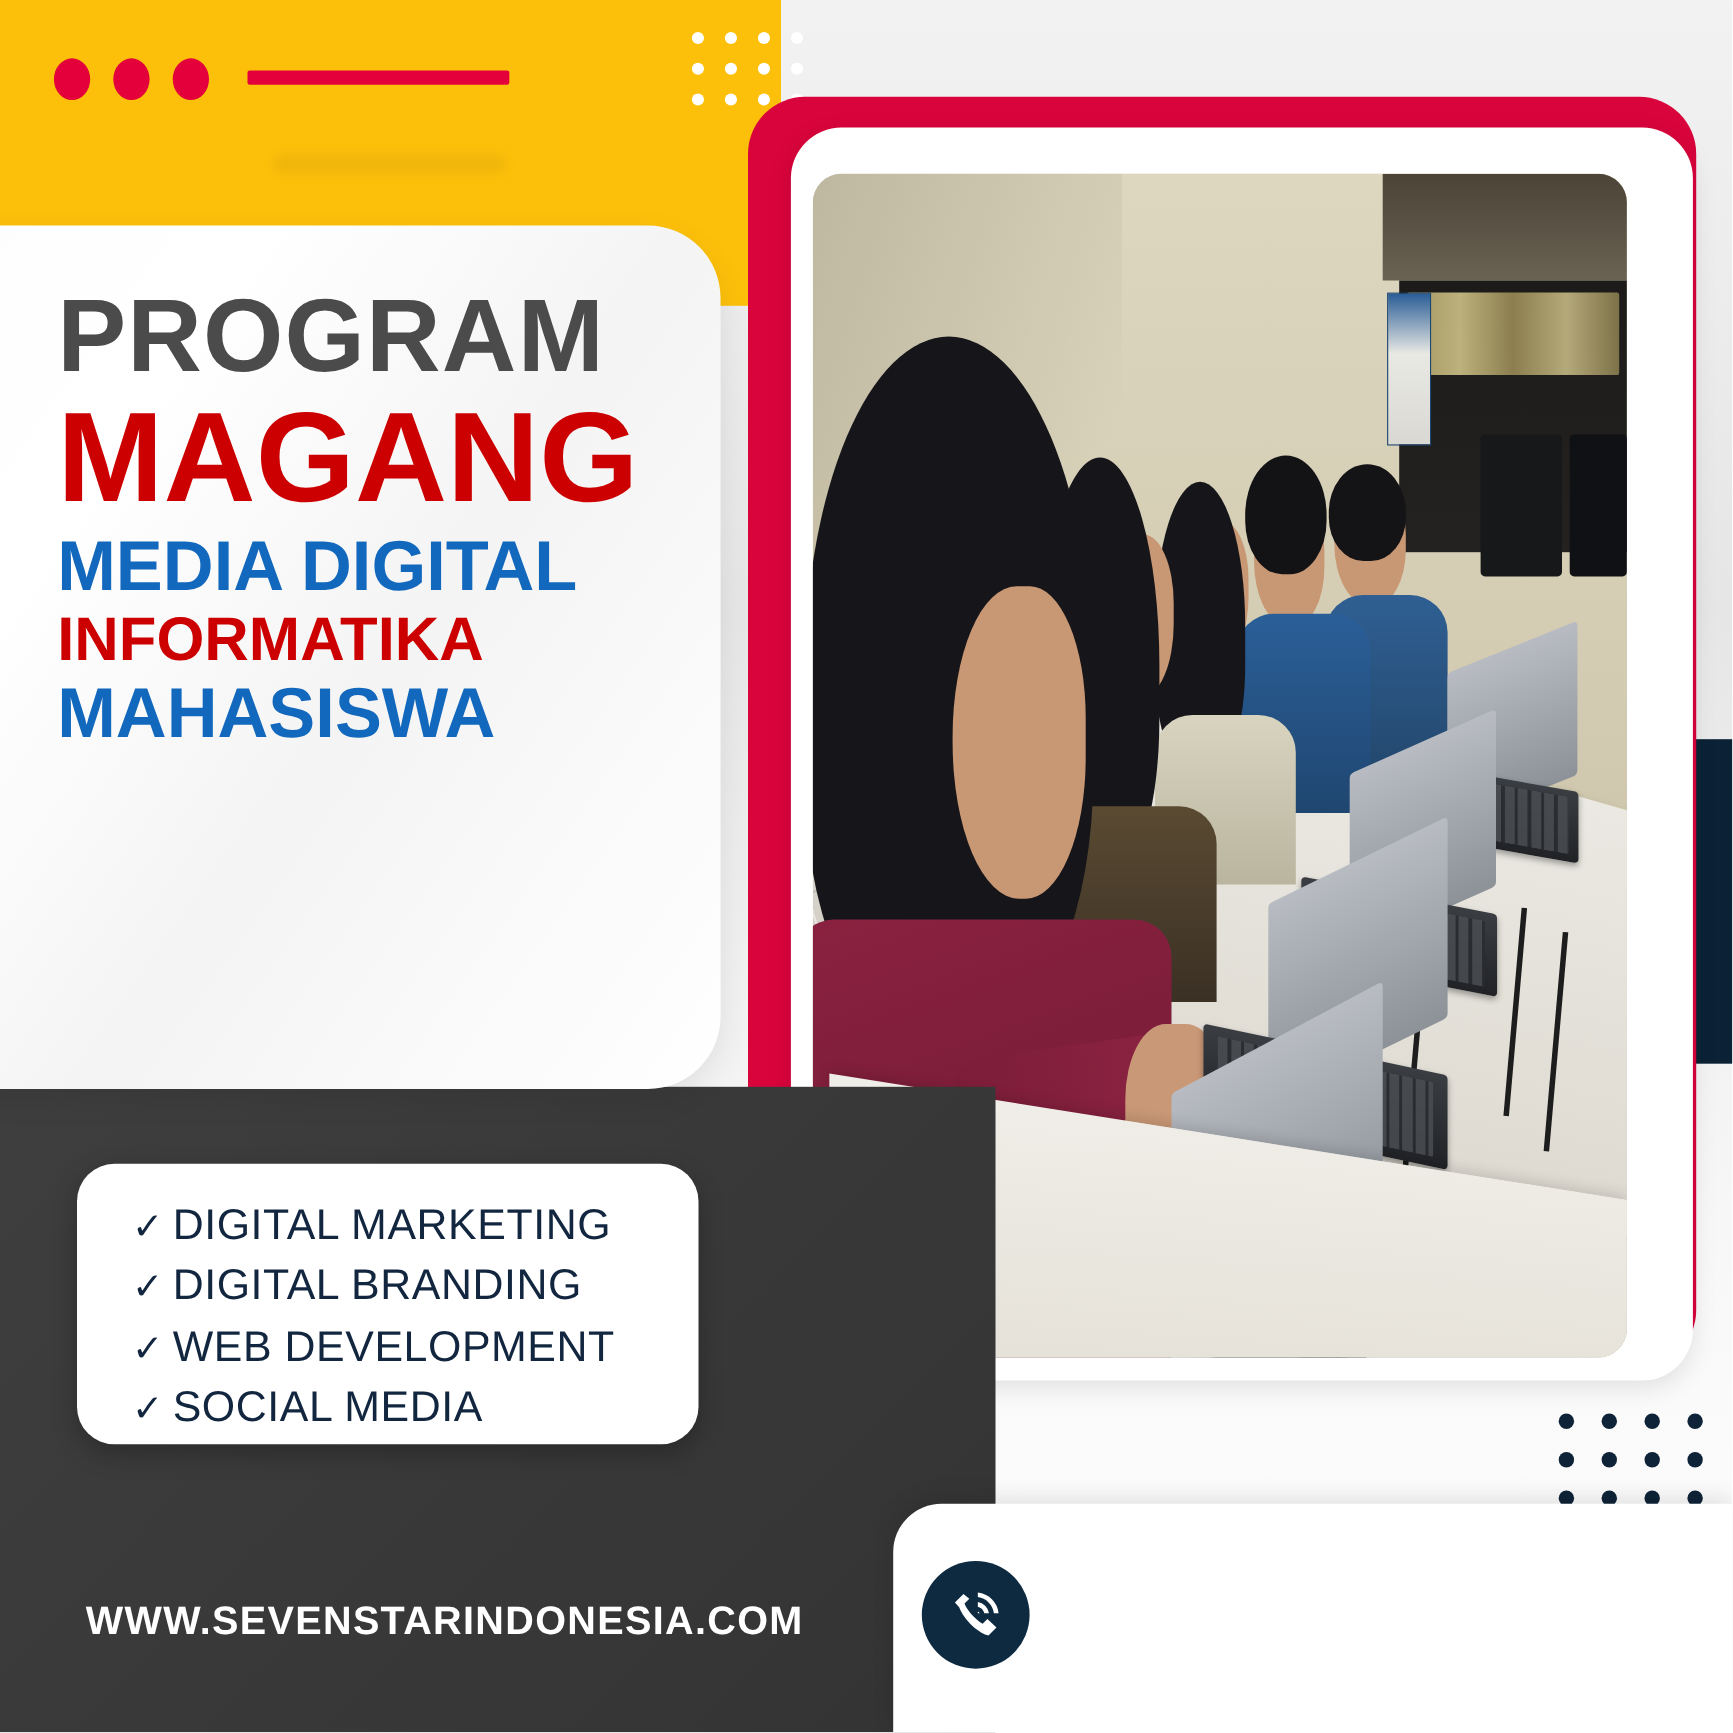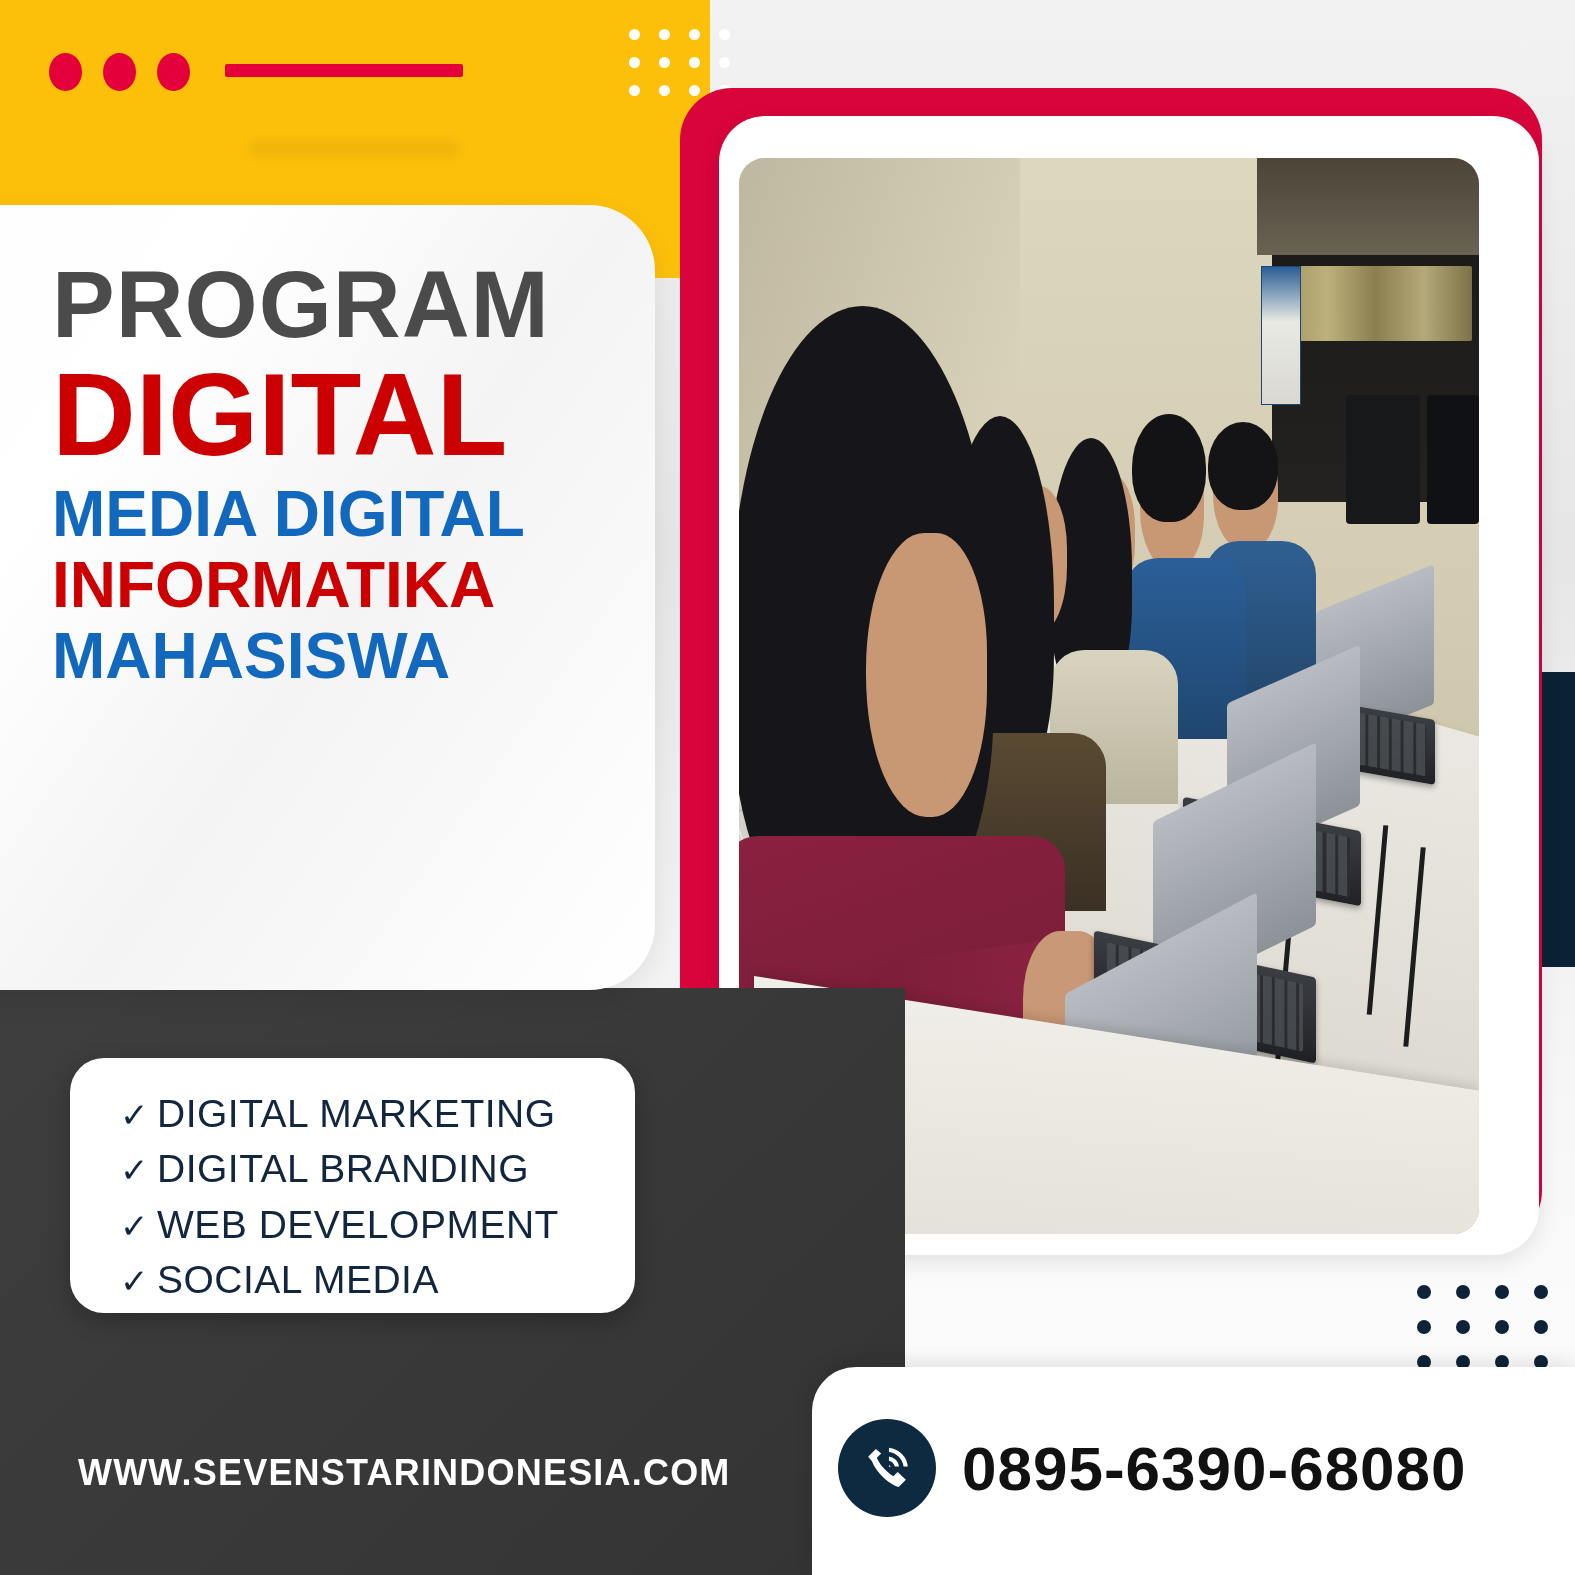--- a/index.html
+++ b/index.html
@@ -187,21 +187,21 @@
   }
   .h-smk {
     font-size:57px; font-weight:bold; letter-spacing:0px;
     color:#2b2b2b; line-height:1.05; margin-top:12px;
   }
   .h-bisnis {
     font-size:64px; font-weight:bold; color:#1268bd;
     line-height:1.05; margin-top:8px;
   }
   .h-informatika {
-    font-size:64px; font-weight:bold; color:#cc0000;
+    font-size:56px; font-weight:bold; color:#cc0000;
     line-height:1.05; margin-top:4px;
   }
   .h-multimedia {
     font-size:64px; font-weight:bold; color:#1268bd;
     line-height:1.05; margin-top:4px;
   }
 
   
   .services-card {
     position:absolute; left:70px; top:1058px;
@@ -346,21 +346,21 @@
 
       <div class="table-near"></div>
     </div>
   </div>
 
   <div class="bg-dark"></div>
 
   <div class="headline-card">
     <div class="headline-inner">
       <div class="h-program">PROGRAM</div>
-      <div class="h-magang">DIGITAL</div>
+      <div class="h-magang">MAGANG</div>
       <div class="h-bisnis">MEDIA DIGITAL</div>
       <div class="h-informatika">INFORMATIKA</div>
       <div class="h-multimedia">MAHASISWA</div>
     </div>
   </div>
 
   <div class="services-card">
     <div class="svc-item">
       <span class="svc-check">✓</span>
       <span>DIGITAL MARKETING</span>
@@ -401,17 +401,16 @@
       <span class="phone-badge">
         <svg width="62" height="62" viewBox="0 0 64 64" aria-hidden="true">
           <g fill="#ffffff">
             <path d="M20.5 12.5 L12.5 20.5 L16.5 25 C18.5 30.5 23 37 29 42.5 C34.5 47.5 40 50.5 44 51.5 L51.5 44 L43 36 L38.5 40.5 C35 38.5 31 35 27.5 31 C24.5 27.5 22.5 24 21.5 21.5 L26 17 Z"></path>
             <path d="M34 11 a22 22 0 0 1 19.5 19.5 h-4.4 A17.6 17.6 0 0 0 34 15.4 Z"></path>
             <path d="M34 20 a13 13 0 0 1 10.5 10.5 h-4.4 A8.6 8.6 0 0 0 34 24.4 Z"></path>
             <path d="M34 29 a4.5 4.5 0 0 1 1.8 1.6 h-1.8 Z"></path>
           </g>
         </svg>
       </span>
-      <span class="phone-number">0895-6390-68080</span>
     </div>
   </div>
 
 </div>
 
 </body></html>

